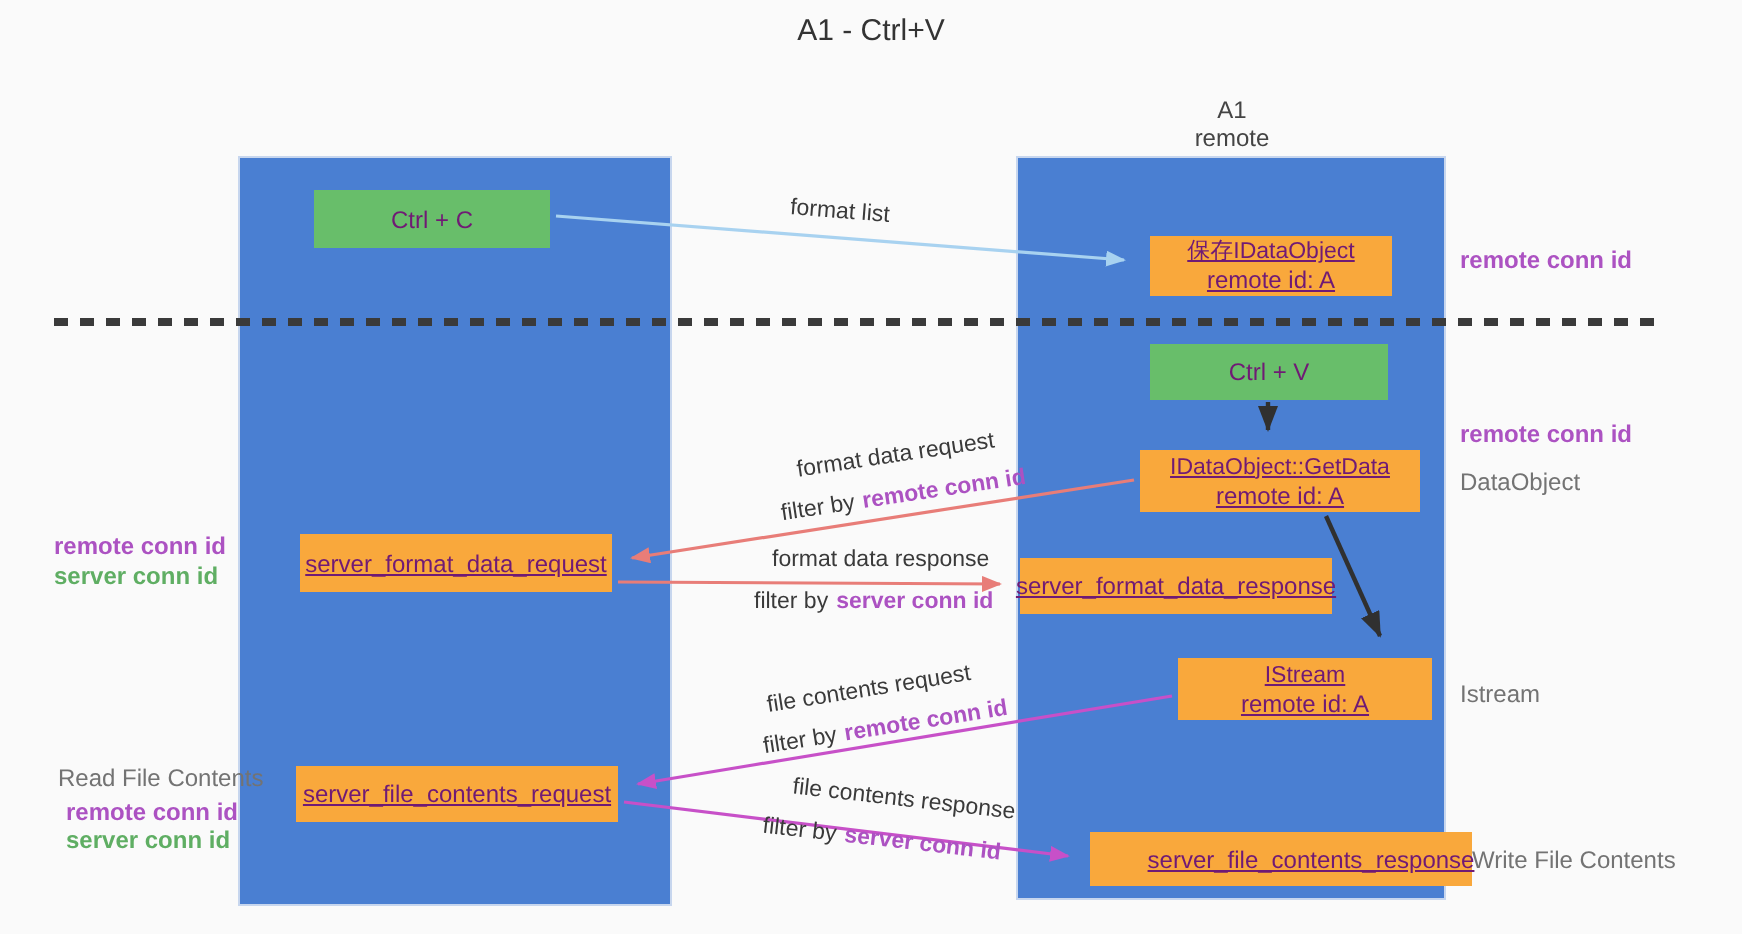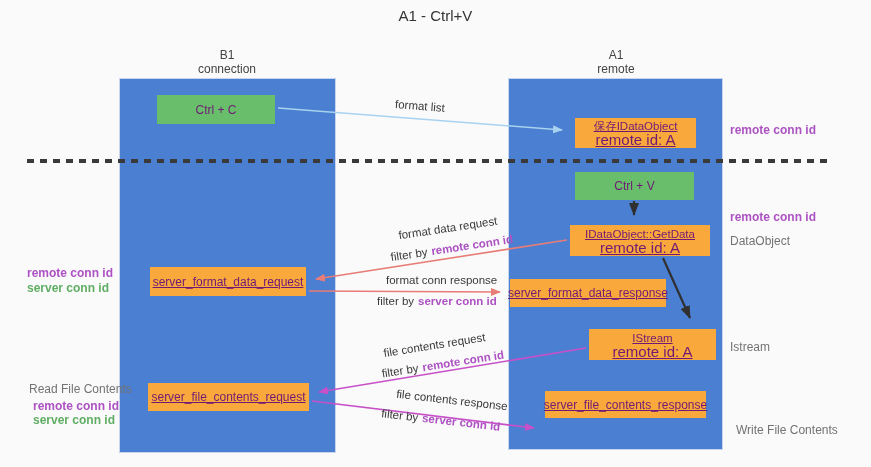--- a/index.html
+++ b/index.html
@@ -23,21 +23,21 @@
     position:absolute;left:27px;top:159px;width:803px;height:4px;z-index:2;
     background:repeating-linear-gradient(to right,#3a3a3a 0 7px,transparent 7px 13px);
   }
   .node{
     position:absolute;z-index:4;display:flex;flex-direction:column;
     align-items:center;justify-content:center;text-align:center;
     color:#701a75;font-size:12px;line-height:14px;
   }
   .node-green{background:#68be6a;}
   .node-orange{background:#f9a83c;text-decoration:underline;}
-  .node .l2{font-size:15px;}
+  .node .l2{font-size:12px;}
   .node-small{font-size:11.5px;}
   .arrows{position:absolute;left:0;top:0;z-index:5;pointer-events:none;}
   .arrow-label{
     position:absolute;z-index:6;white-space:nowrap;
     font-size:11.5px;color:#3a3a3a;text-align:center;
   }
   .side-label{
     position:absolute;z-index:6;white-space:nowrap;font-size:12px;color:#737373;
   }
   .txt-purple{color:#ac52c2;font-weight:bold;}
@@ -50,24 +50,20 @@
 </style>
 </head>
 <body>
 
 <div class="canvas">
 
   <div class="title">
     <div>A1 - Ctrl+V</div>
   </div>
 
-  <div class="lane-header" style="left:147px;top:48px;">
-    <div>B1</div>
-    <div>connection</div>
-  </div>
   <div class="lane-header" style="left:536px;top:48px;">
     <div>A1</div>
     <div>remote</div>
   </div>
 
   <div class="lane" style="left:119px;top:78px;width:217px;height:375px;"></div>
   <div class="lane" style="left:508px;top:78px;width:215px;height:372px;"></div>
 
   <div class="dashed-line"></div>
 
@@ -123,32 +119,32 @@
 
   <div class="node node-orange node-small" style="left:589px;top:329px;width:127px;height:31px;">
     <div>IStream</div>
     <div class="l2">remote id: A</div>
   </div>
 
   <div class="node node-orange" style="left:148px;top:383px;width:161px;height:28px;">
     <div>server_file_contents_request</div>
   </div>
 
-  <div class="node node-orange" style="left:545px;top:391px;width:161px;height:27px;">
+  <div class="node node-orange" style="left:545px;top:416px;width:161px;height:27px;padding-left:30px;">
     <div>server_file_contents_response</div>
   </div>
 
   <div class="arrow-label rot-dn4" style="left:395px;top:100px;">format list</div>
 
   <div class="arrow-label rot-up" style="left:398px;top:222px;">format data request</div>
   <div class="arrow-label rot-up" style="left:390px;top:242px;">
     <span class="fb">filter by</span><span class="txt-purple">remote conn id</span>
   </div>
 
-  <div class="arrow-label" style="left:386px;top:274px;">format conn response</div>
+  <div class="arrow-label" style="left:386px;top:274px;">format data response</div>
   <div class="arrow-label" style="left:377px;top:295px;">
     <span class="fb">filter by</span><span class="txt-purple">server conn id</span>
   </div>
 
   <div class="arrow-label rot-up9" style="left:383px;top:339px;">file contents request</div>
   <div class="arrow-label rot-up9" style="left:381px;top:358px;">
     <span class="fb">filter by</span><span class="txt-purple">remote conn id</span>
   </div>
 
   <div class="arrow-label rot-dn6" style="left:396px;top:394px;">file contents response</div>

